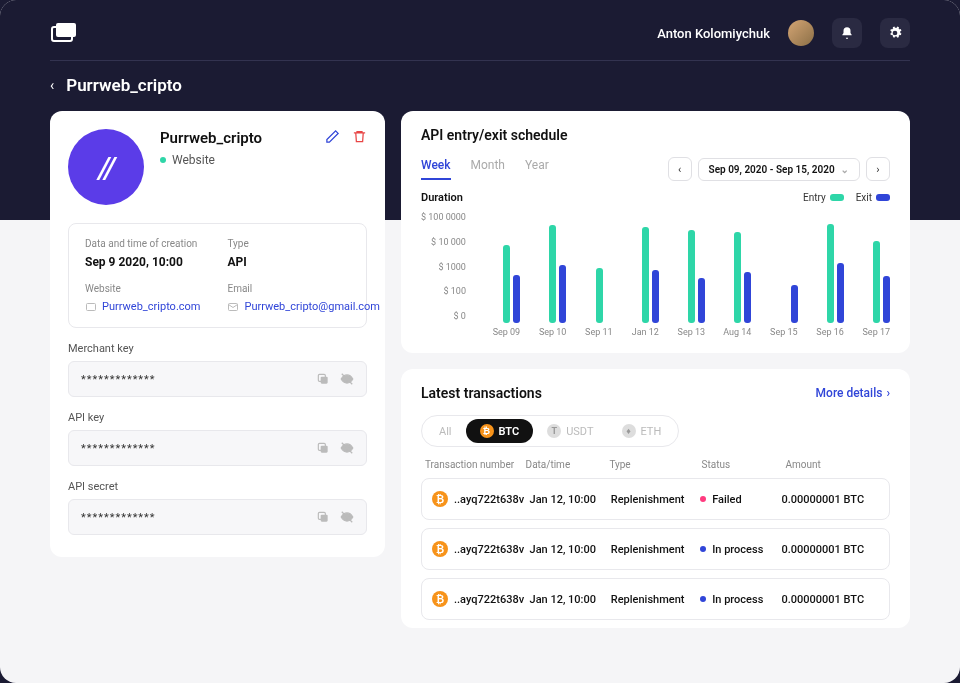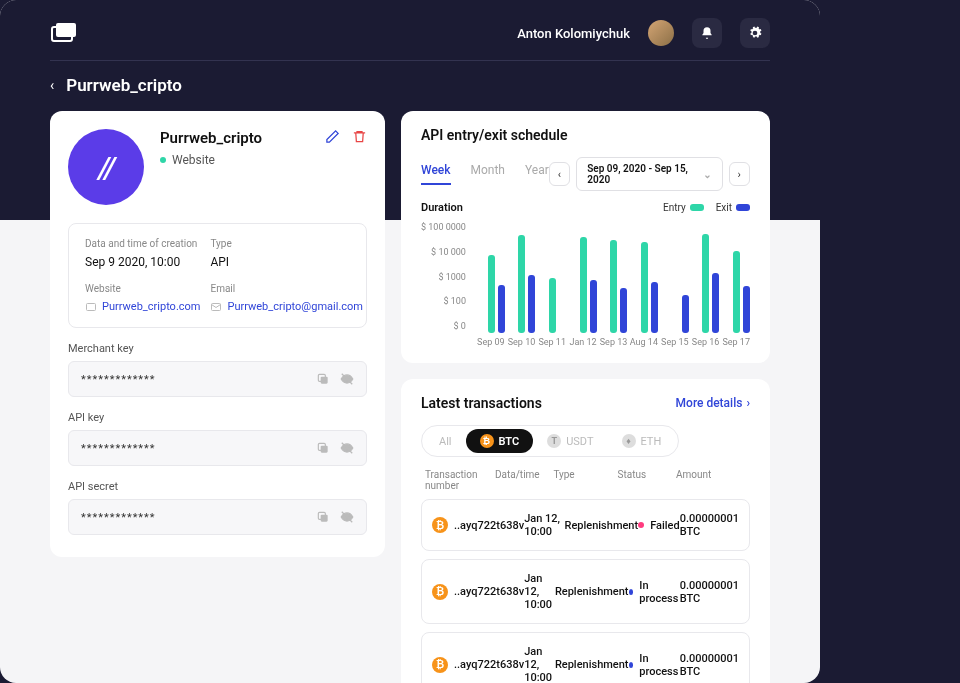--- a/index.html
+++ b/index.html
@@ -23,24 +23,24 @@
 .profile-card{padding:18px 18px 22px}
 .profile-head{display:flex;align-items:flex-start;gap:16px;margin-bottom:18px}
 .profile-logo{width:76px;height:76px;border-radius:50%;background:#5b3ce8;display:flex;align-items:center;justify-content:center;flex-shrink:0}
 .profile-logo-text{color:white;font-size:30px;font-weight:500;font-style:italic;letter-spacing:-2px}
 .profile-info{flex:1}
 .profile-name{font-size:15px;font-weight:600;color:#111;margin-bottom:6px}
 .verified{display:flex;align-items:center;gap:6px;font-size:12px;color:#555}
 .verified-dot{width:6px;height:6px;border-radius:50%;background:#2ed6a8}
 .profile-actions{display:flex;gap:12px}
 .profile-actions svg{width:15px;height:15px;cursor:pointer}
-.info-box{border:1px solid #e8e8ec;border-radius:8px;padding:14px 16px;display:grid;grid-template-columns:1fr 1fr;gap:14px 10px}
+.info-box{border:1px solid #e8e8ec;border-radius:8px;padding:14px 16px;display:grid;grid-template-columns:1fr 1fr;gap:14px 27px}
 .info-item{display:flex;flex-direction:column;gap:6px}
 .info-label{font-size:10px;color:#888}
-.info-value{font-size:12px;font-weight:400;color:#111}
+.info-value{font-size:12px;font-weight:700;color:#111}
 .info-link{font-size:11px;color:#3045d8;display:flex;align-items:center;gap:5px}
 .info-link svg{width:12px;height:12px}
 .key-section{margin-top:14px}
 .key-label{font-size:11px;color:#555;margin-bottom:6px}
 .key-input{border:1px solid #e8e8ec;background:#f7f7f9;border-radius:6px;padding:10px 12px;display:flex;align-items:center;justify-content:space-between}
 .key-value{font-size:11px;color:#333;letter-spacing:1px}
 .key-actions{display:flex;gap:10px}
 .key-actions svg{width:14px;height:14px;fill:#bbb;cursor:pointer}
 .chart-card{padding:16px 20px}
 .chart-title{font-size:14px;font-weight:600;color:#111;margin-bottom:14px}
@@ -76,21 +76,21 @@
 .coin-icon.btc{background:#f7931a;color:white}
 .coin-icon.plain{background:#ddd;color:#999}
 .table-header{display:grid;grid-template-columns:1.2fr 1fr 1.1fr 1fr 1.2fr;font-size:10px;color:#888;padding:0 4px 8px}
 .trans-row{display:grid;grid-template-columns:1.2fr 1fr 1.1fr 1fr 1.2fr;align-items:center;border:1px solid #e8e8ec;border-radius:8px;padding:12px 10px;margin-bottom:8px;font-size:11px;color:#111;font-weight:500}
 .tx-num{display:flex;align-items:center;gap:6px}
 .tx-coin{width:16px;height:16px;border-radius:50%;background:#f7931a;color:white;font-size:10px;font-weight:bold;display:flex;align-items:center;justify-content:center}
 .status{display:flex;align-items:center;gap:6px}
 .status-dot{width:6px;height:6px;border-radius:50%}
 .status-dot.failed{background:#ff3b7f}
 .status-dot.process{background:#3045d8}
-.outer{background:#f5f5f7;position:absolute;top:0;left:0;width:820px;height:683px;border-radius:16px;overflow:hidden}
+.outer{background:#f5f5f7;position:absolute;top:0;left:0;width:960px;height:683px;border-radius:16px;overflow:hidden}
 .dark-top{background:#1b1b33;height:220px}
 .main-area{position:absolute;top:0;left:0;right:0}
 </style>
 </head>
 <body>
 
 <div class="outer">
   <div class="dark-top"></div>
   <div class="main-area">
 

